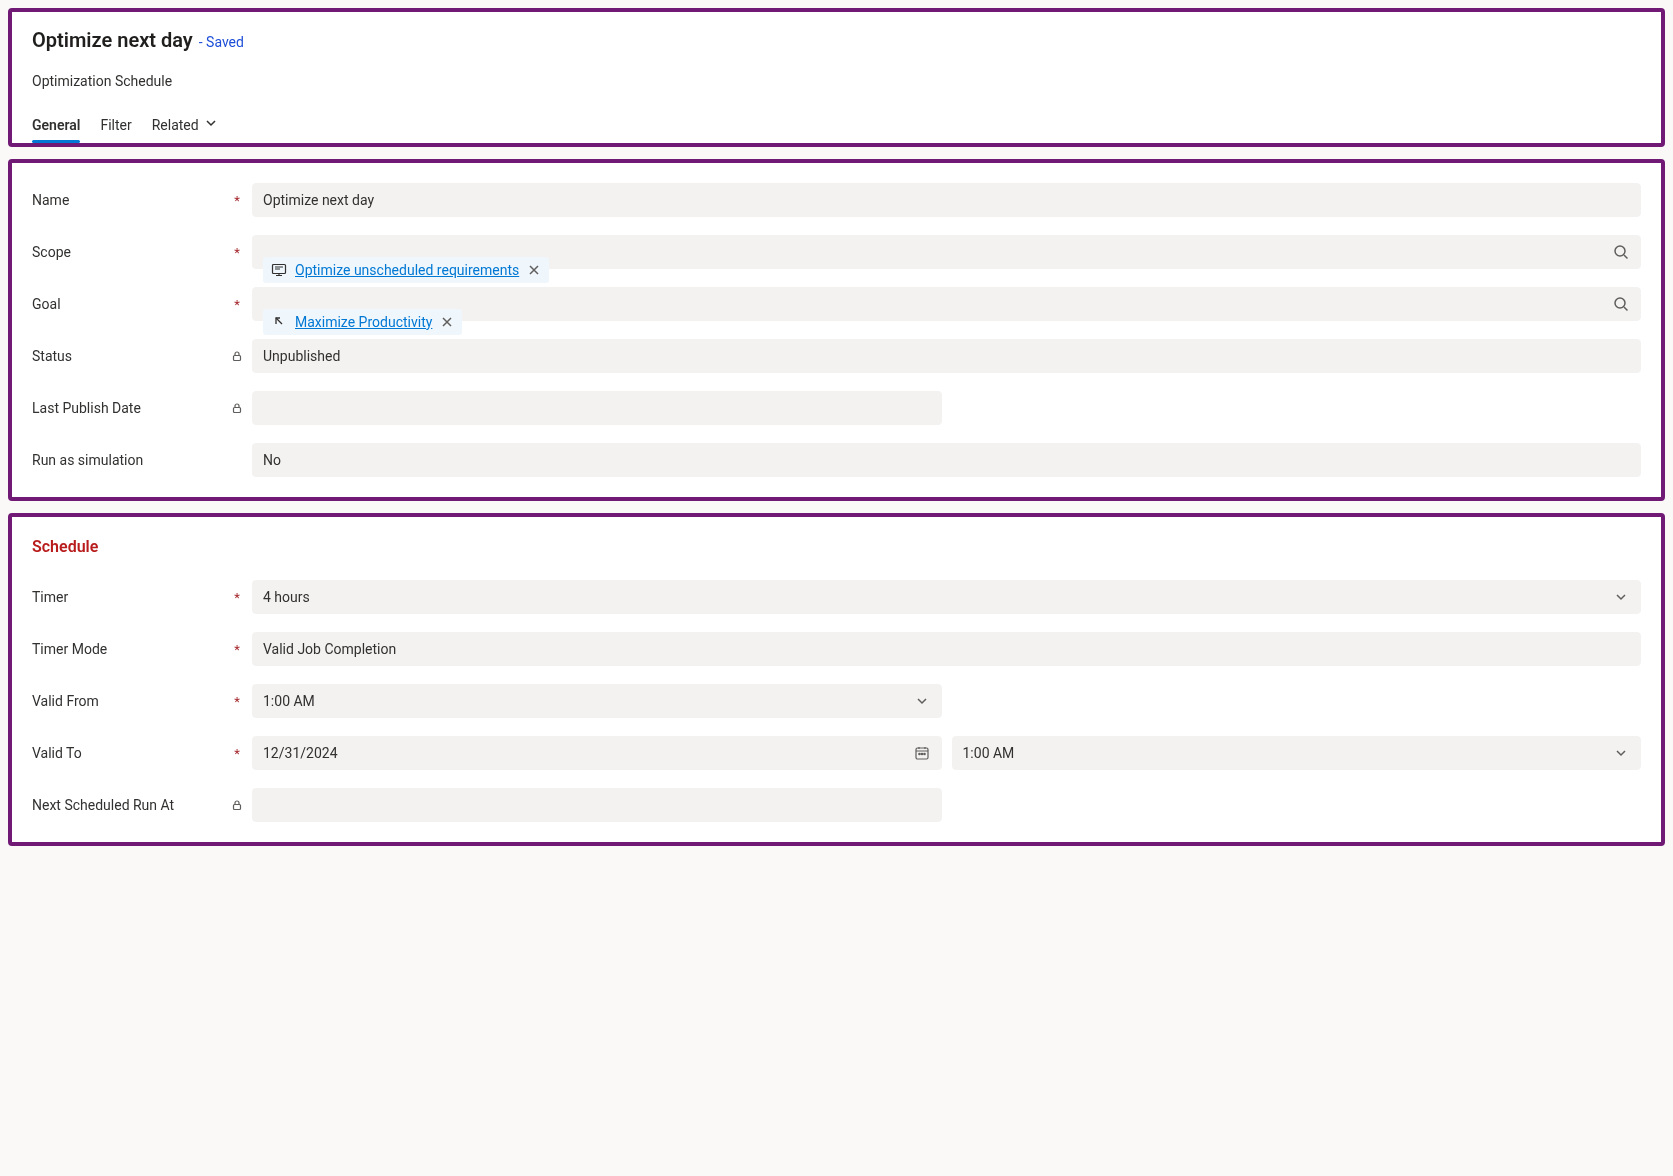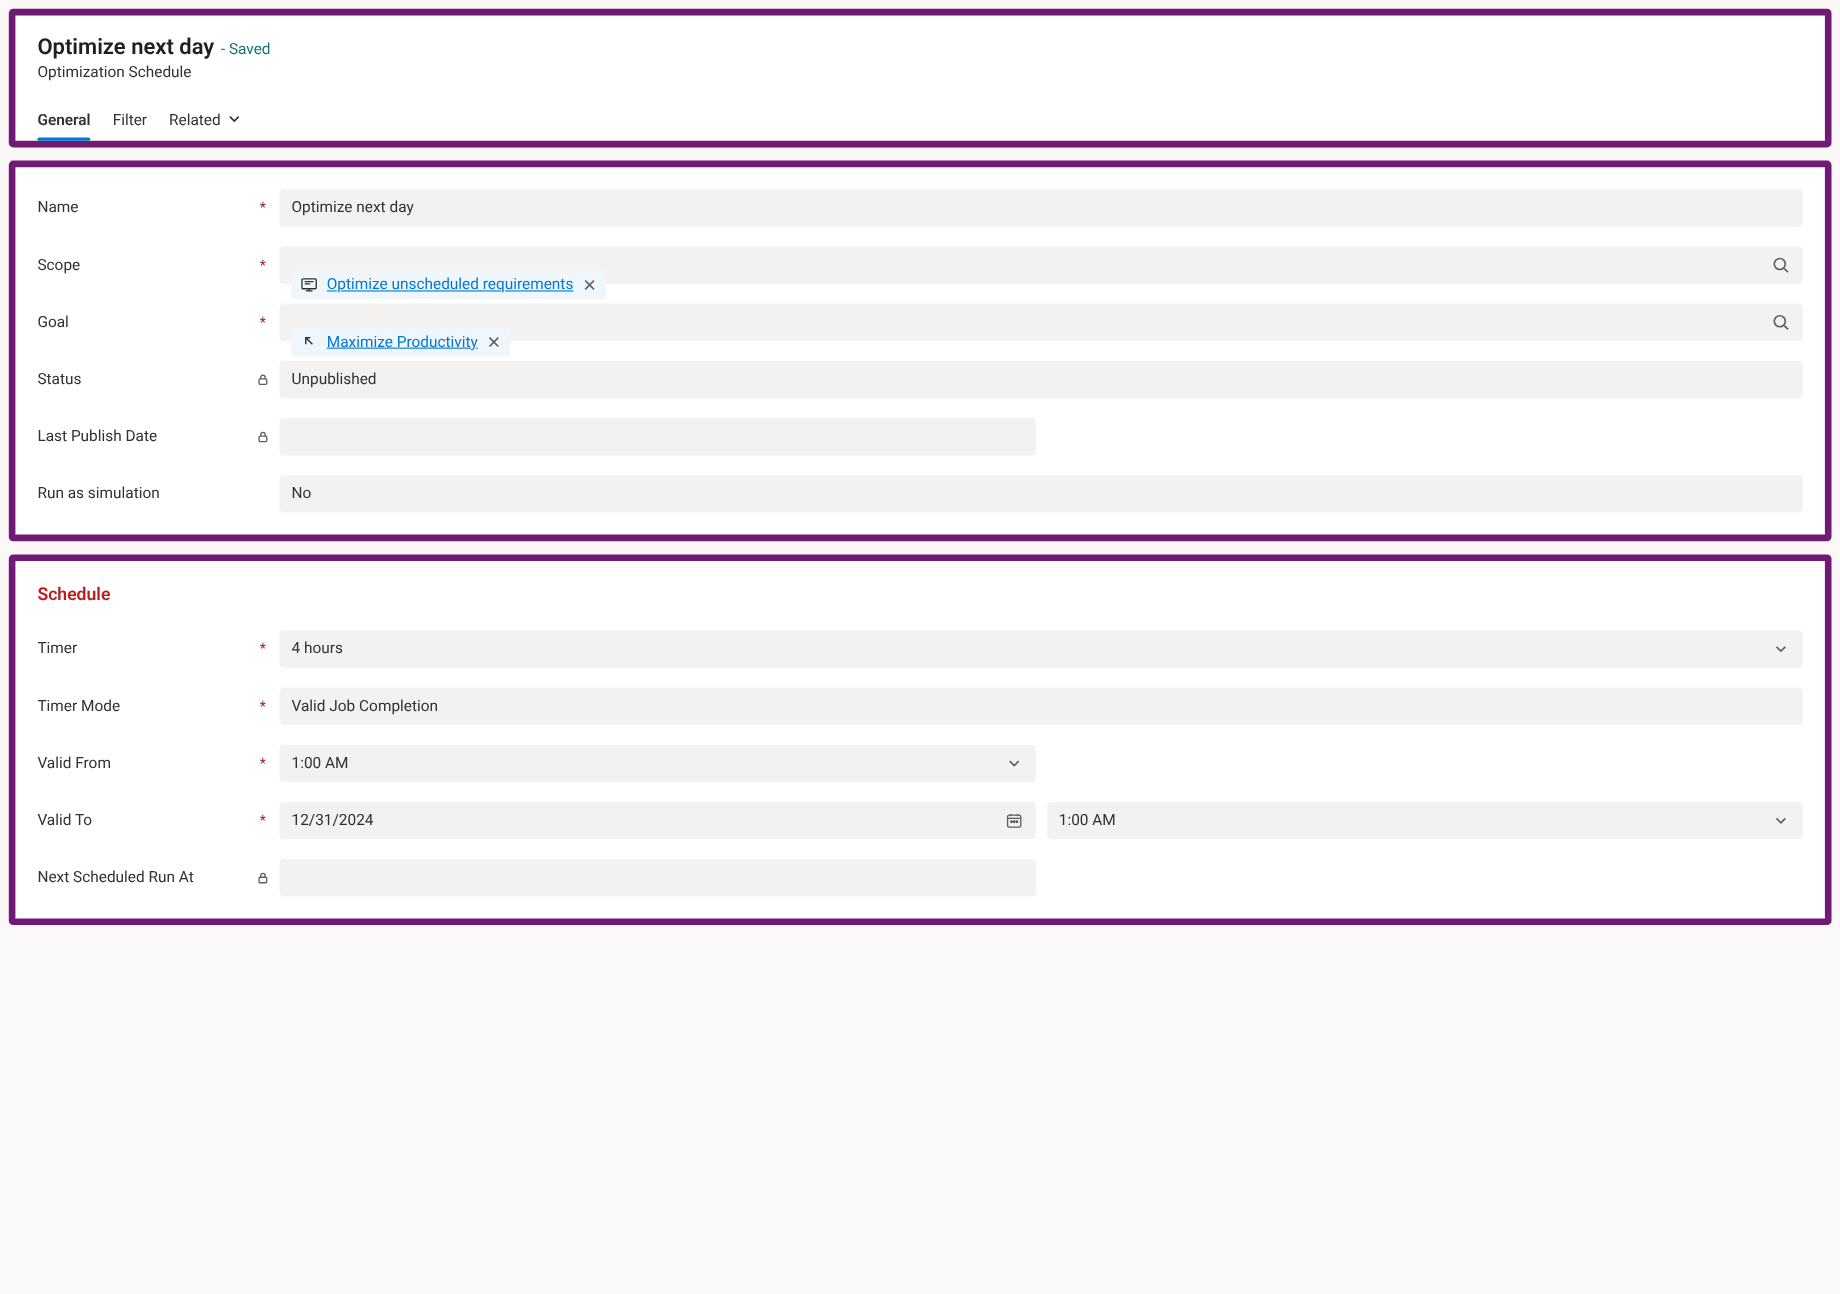--- a/index.html
+++ b/index.html
@@ -5,45 +5,45 @@
   * { box-sizing: border-box; margin: 0; padding: 0; }
   body {
     font-family: "Segoe UI", -apple-system, BlinkMacSystemFont, Roboto, sans-serif;
     font-size: 14px;
     background: #faf9f8;
     color: #323130;
     padding: 8px;
   }
   .card {
     background: #ffffff;
-    border: 6px solid #701a75;
+    border: 4px solid #701a75;
     border-radius: 4px;
     margin-bottom: 12px;
   }
   .header-card {
     padding: 16px 20px 0 20px;
   }
   .title-row {
     display: flex;
     align-items: baseline;
     gap: 6px;
   }
   .page-title {
     font-size: 20px;
     font-weight: 600;
     color: #201f1e;
   }
   .saved-state {
     font-size: 14px;
-    color: #0f766e;
+    color: #1d4ed8;
   }
   .subtitle {
     font-size: 14px;
     color: #323130;
-    margin-top: 4px;
+    margin-top: 21px;
   }
   .tabs {
     display: flex;
     gap: 20px;
     margin-top: 20px;
   }
   .tab {
     padding: 8px 0 10px 0;
     font-size: 14px;
     color: #323130;

